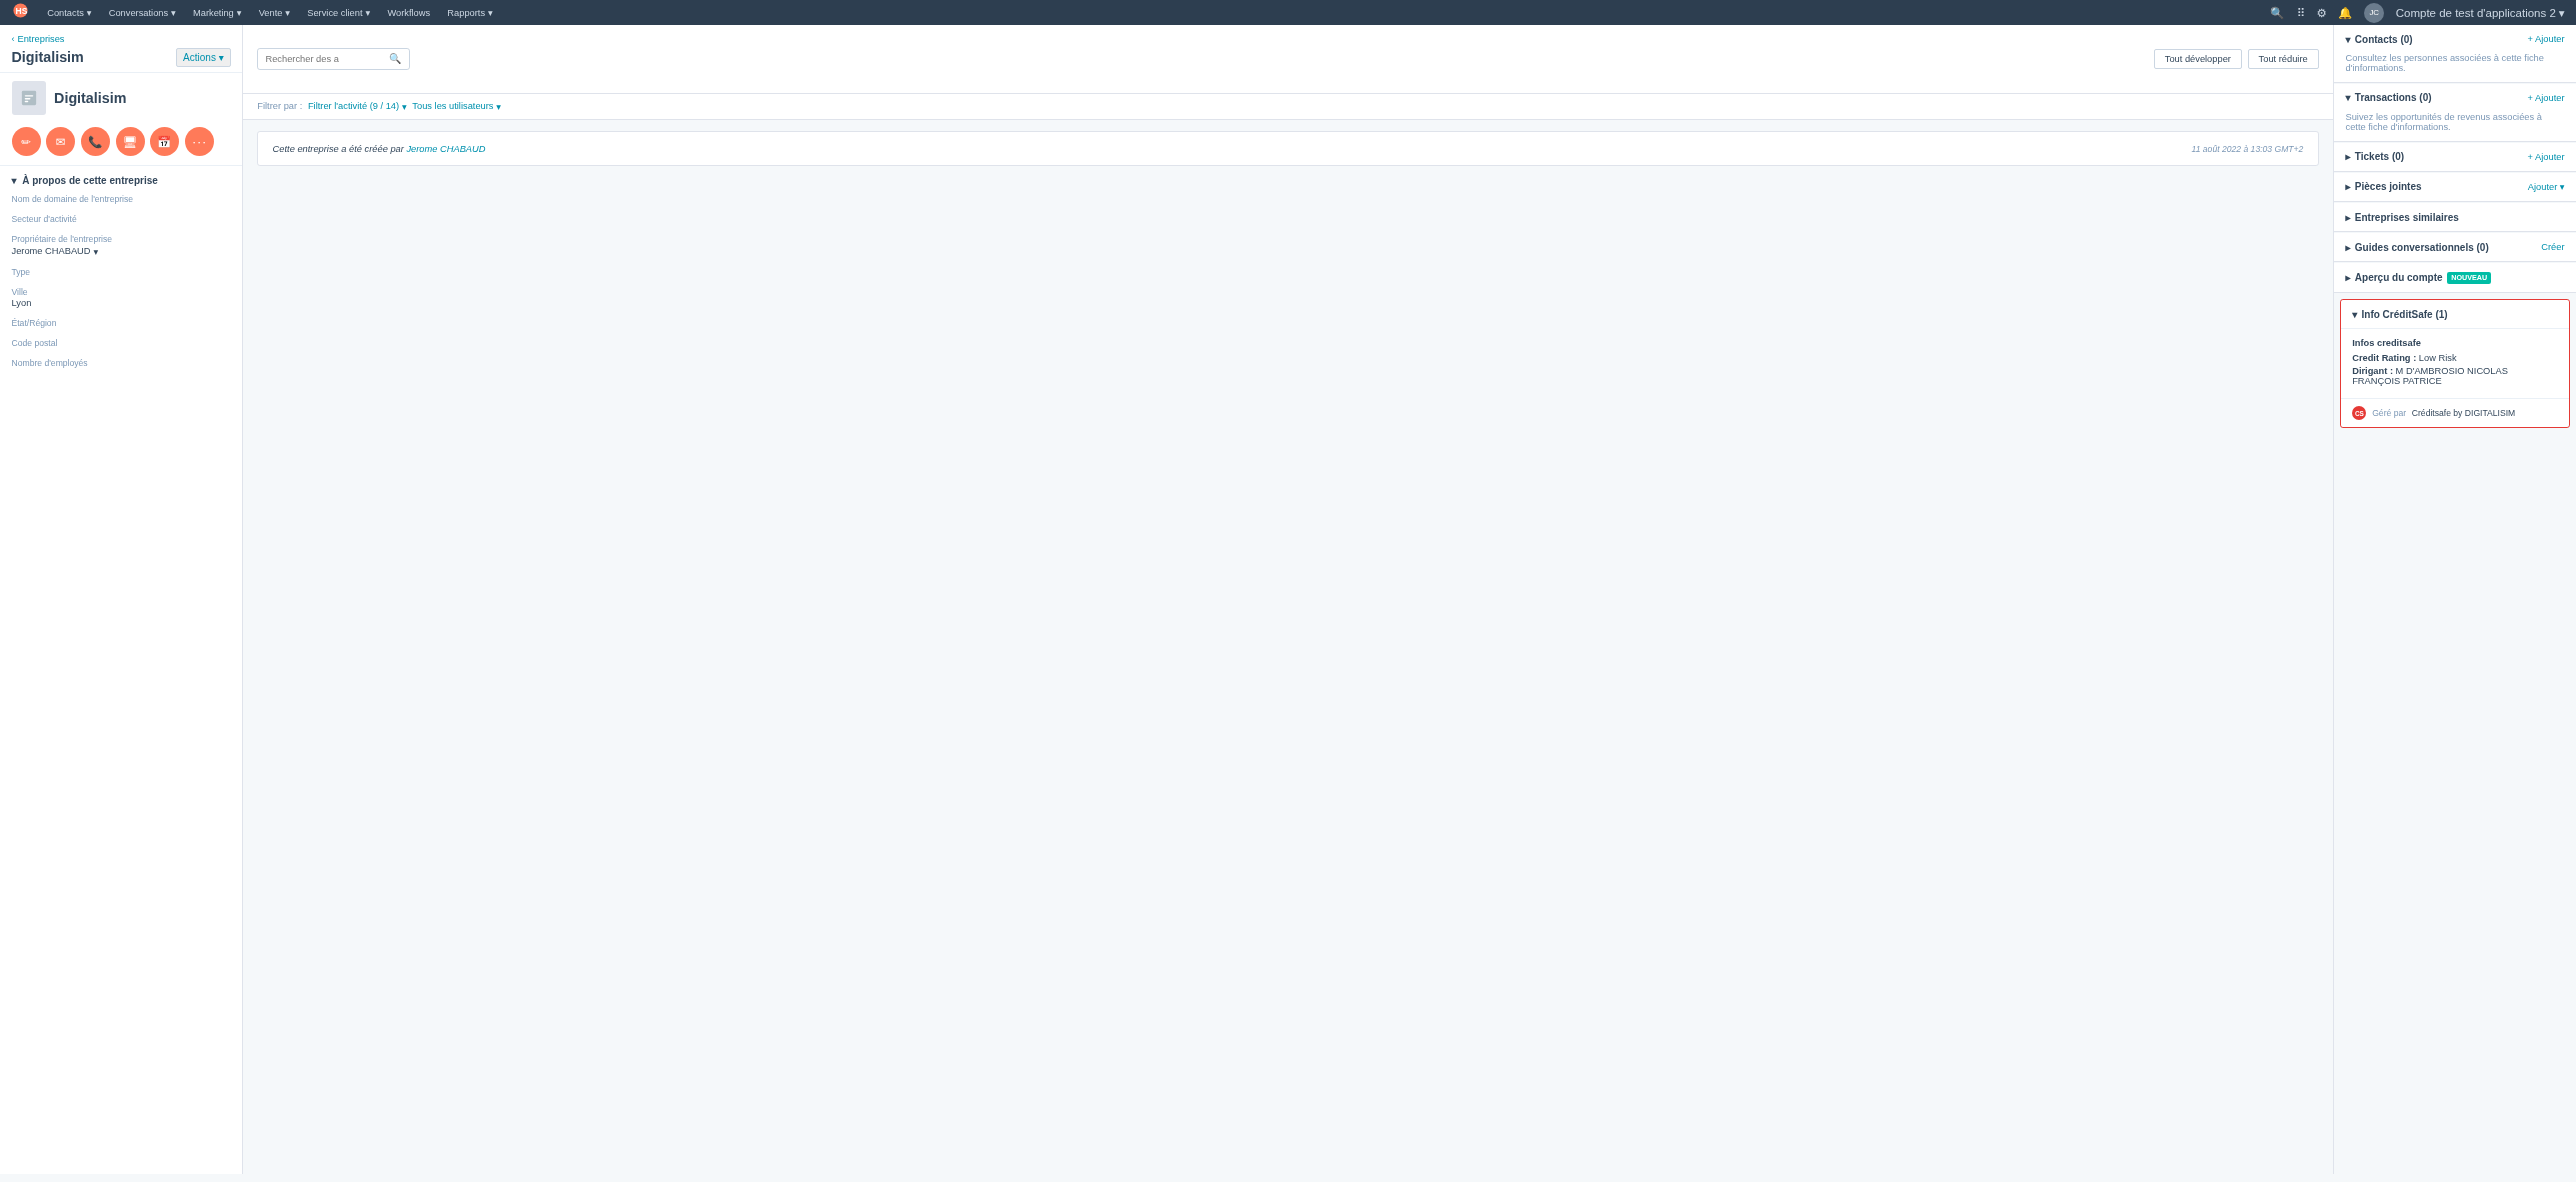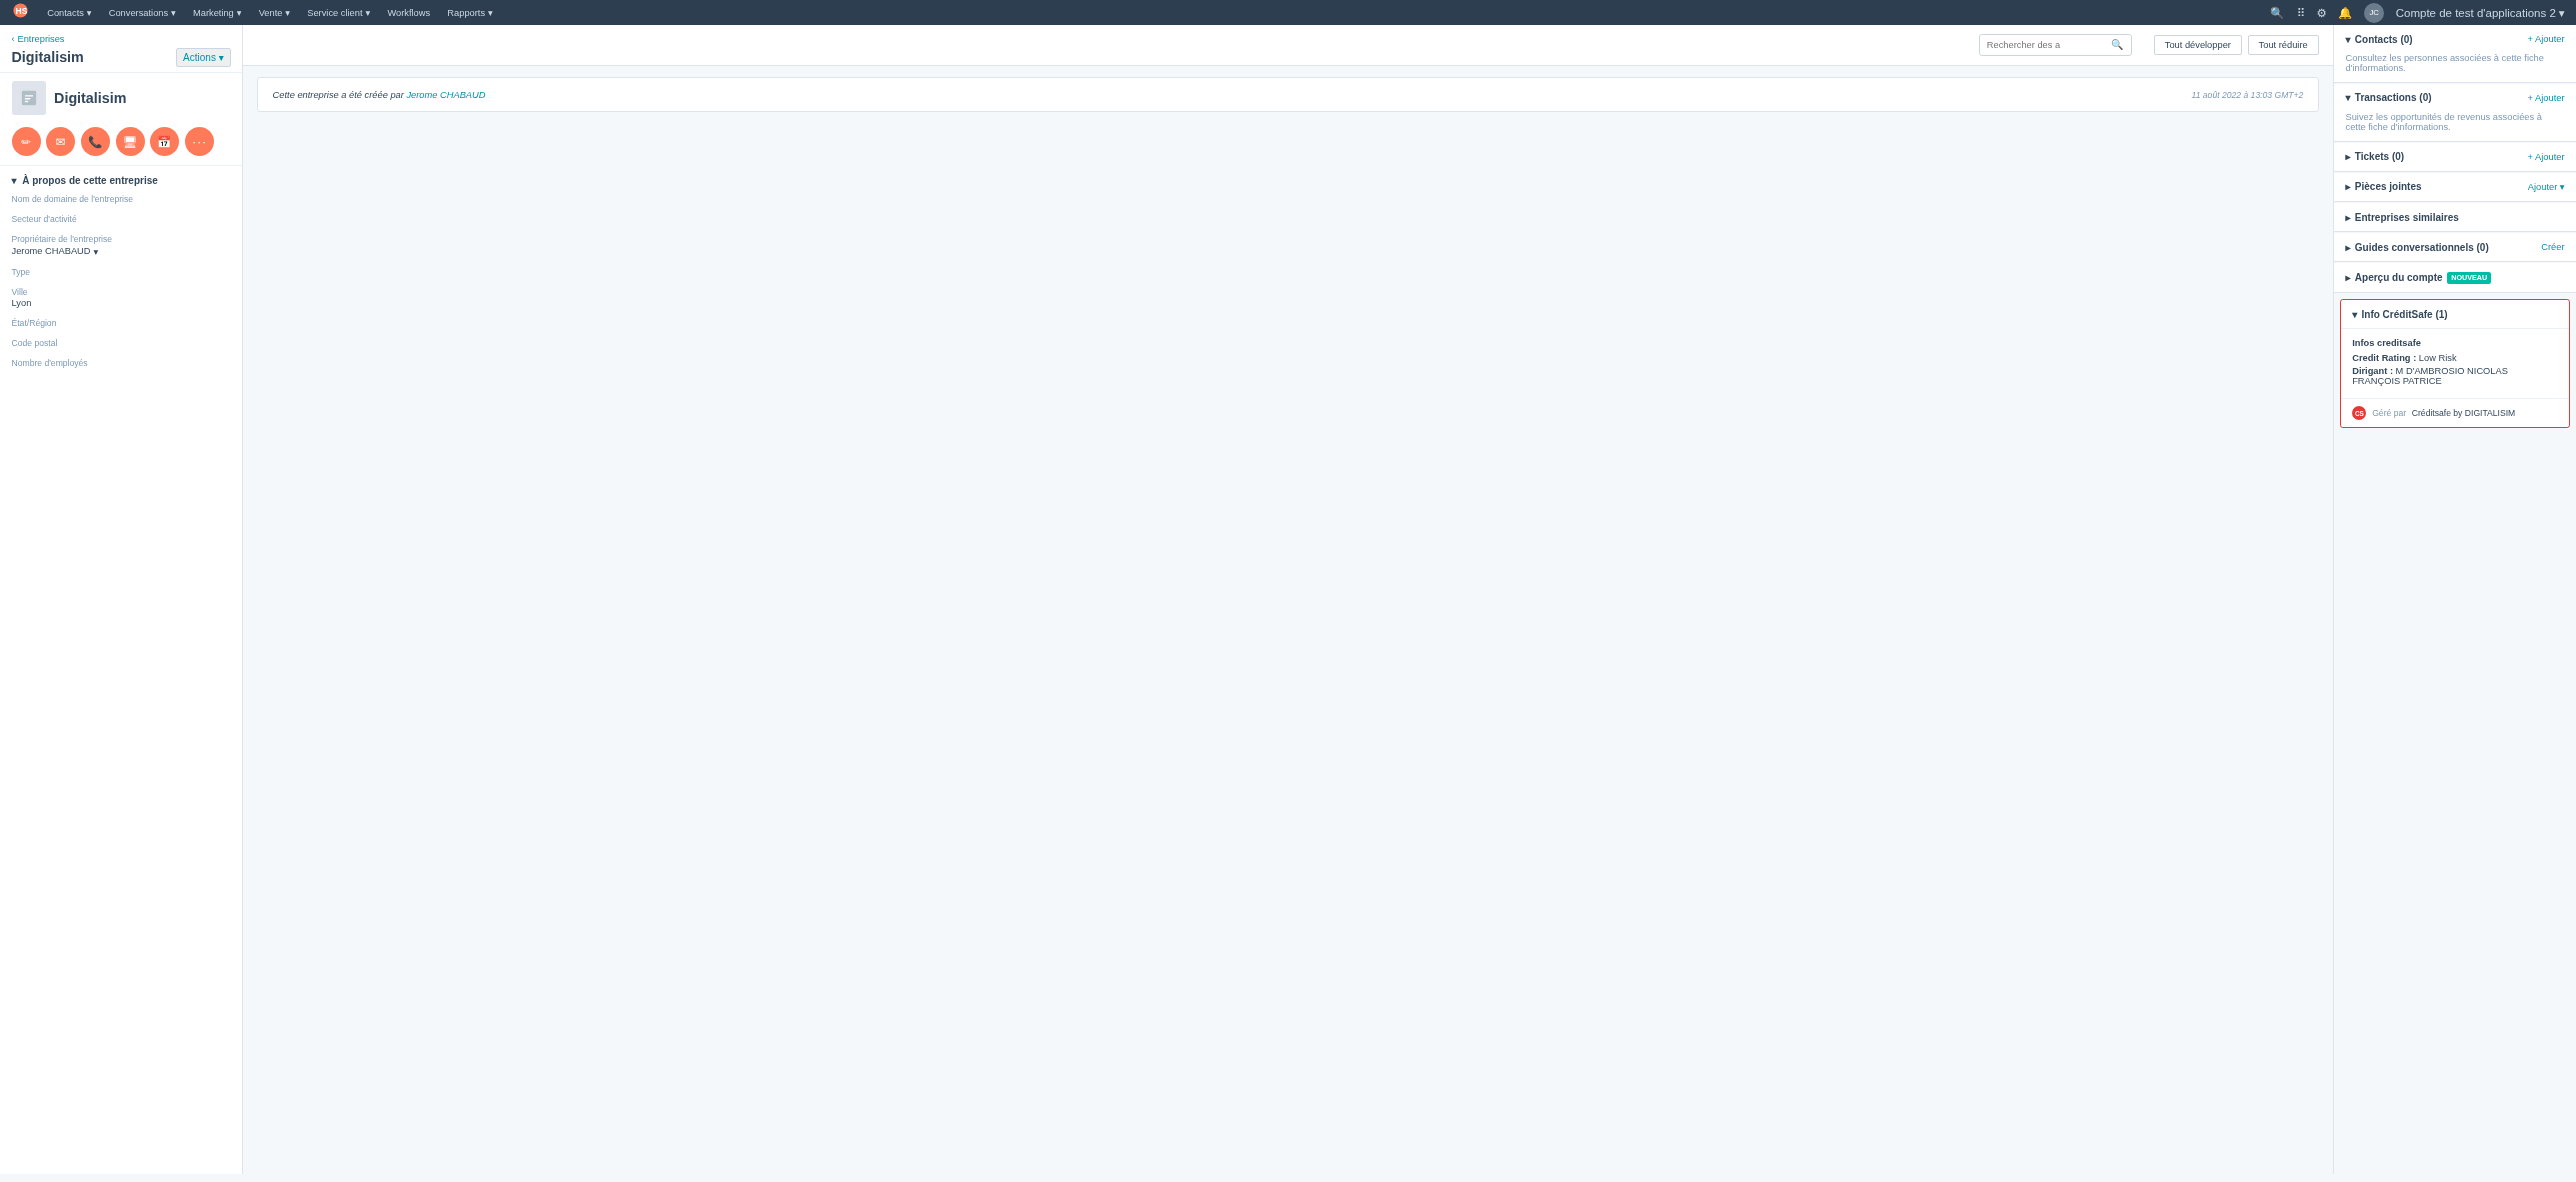--- a/index.html
+++ b/index.html
@@ -195,22 +195,22 @@
 
     .center-toolbar {
       background: white;
       border-bottom: 0.7px solid #dfe3eb;
       padding: 0 14.3px;
     }
 
     .search-expand-row {
       display: flex;
       align-items: center;
-      justify-content: flex-end;
-      padding: 9px 0;
+      justify-content: space-between;
+      padding: 23px 0;
       gap: 22px;
     }
     .search-box {
       display: flex;
       align-items: center;
       border: 0.7px solid #cbd6e2;
       border-radius: 2.9px;
       padding: 4.3px 7.2px;
       gap: 4.3px;
       background: white;
@@ -551,20 +551,31 @@
         <div class="search-box">
           <input type="text" placeholder="Rechercher des a" style="">
           <span style="color:#7c98b6;">🔍</span>
         </div>
         <div class="expand-btns">
           <button class="expand-btn">Tout développer</button>
           <button class="expand-btn">Tout réduire</button>
         </div>
       </div>
     </div>
+    <div class="filter-row">
+      <span class="filter-label">Filtrer par :</span>
+      <span class="filter-link">
+        <span>Filtrer l'activité (9 / 14)</span>
+        <span class="chevron-down"></span>
+      </span>
+      <span class="users-filter">
+        <span>Tous les utilisateurs</span>
+        <span class="chevron-down"></span>
+      </span>
+    </div>
     <div class="activity-area">
       <div class="activity-card">
         <div>
           <span>Cette entreprise a été créée par </span>
           <span class="creator-link">Jerome CHABAUD</span>
         </div>
         <div class="activity-timestamp">11 août 2022 à 13:03 GMT+2</div>
       </div>
     </div>
   </div>

